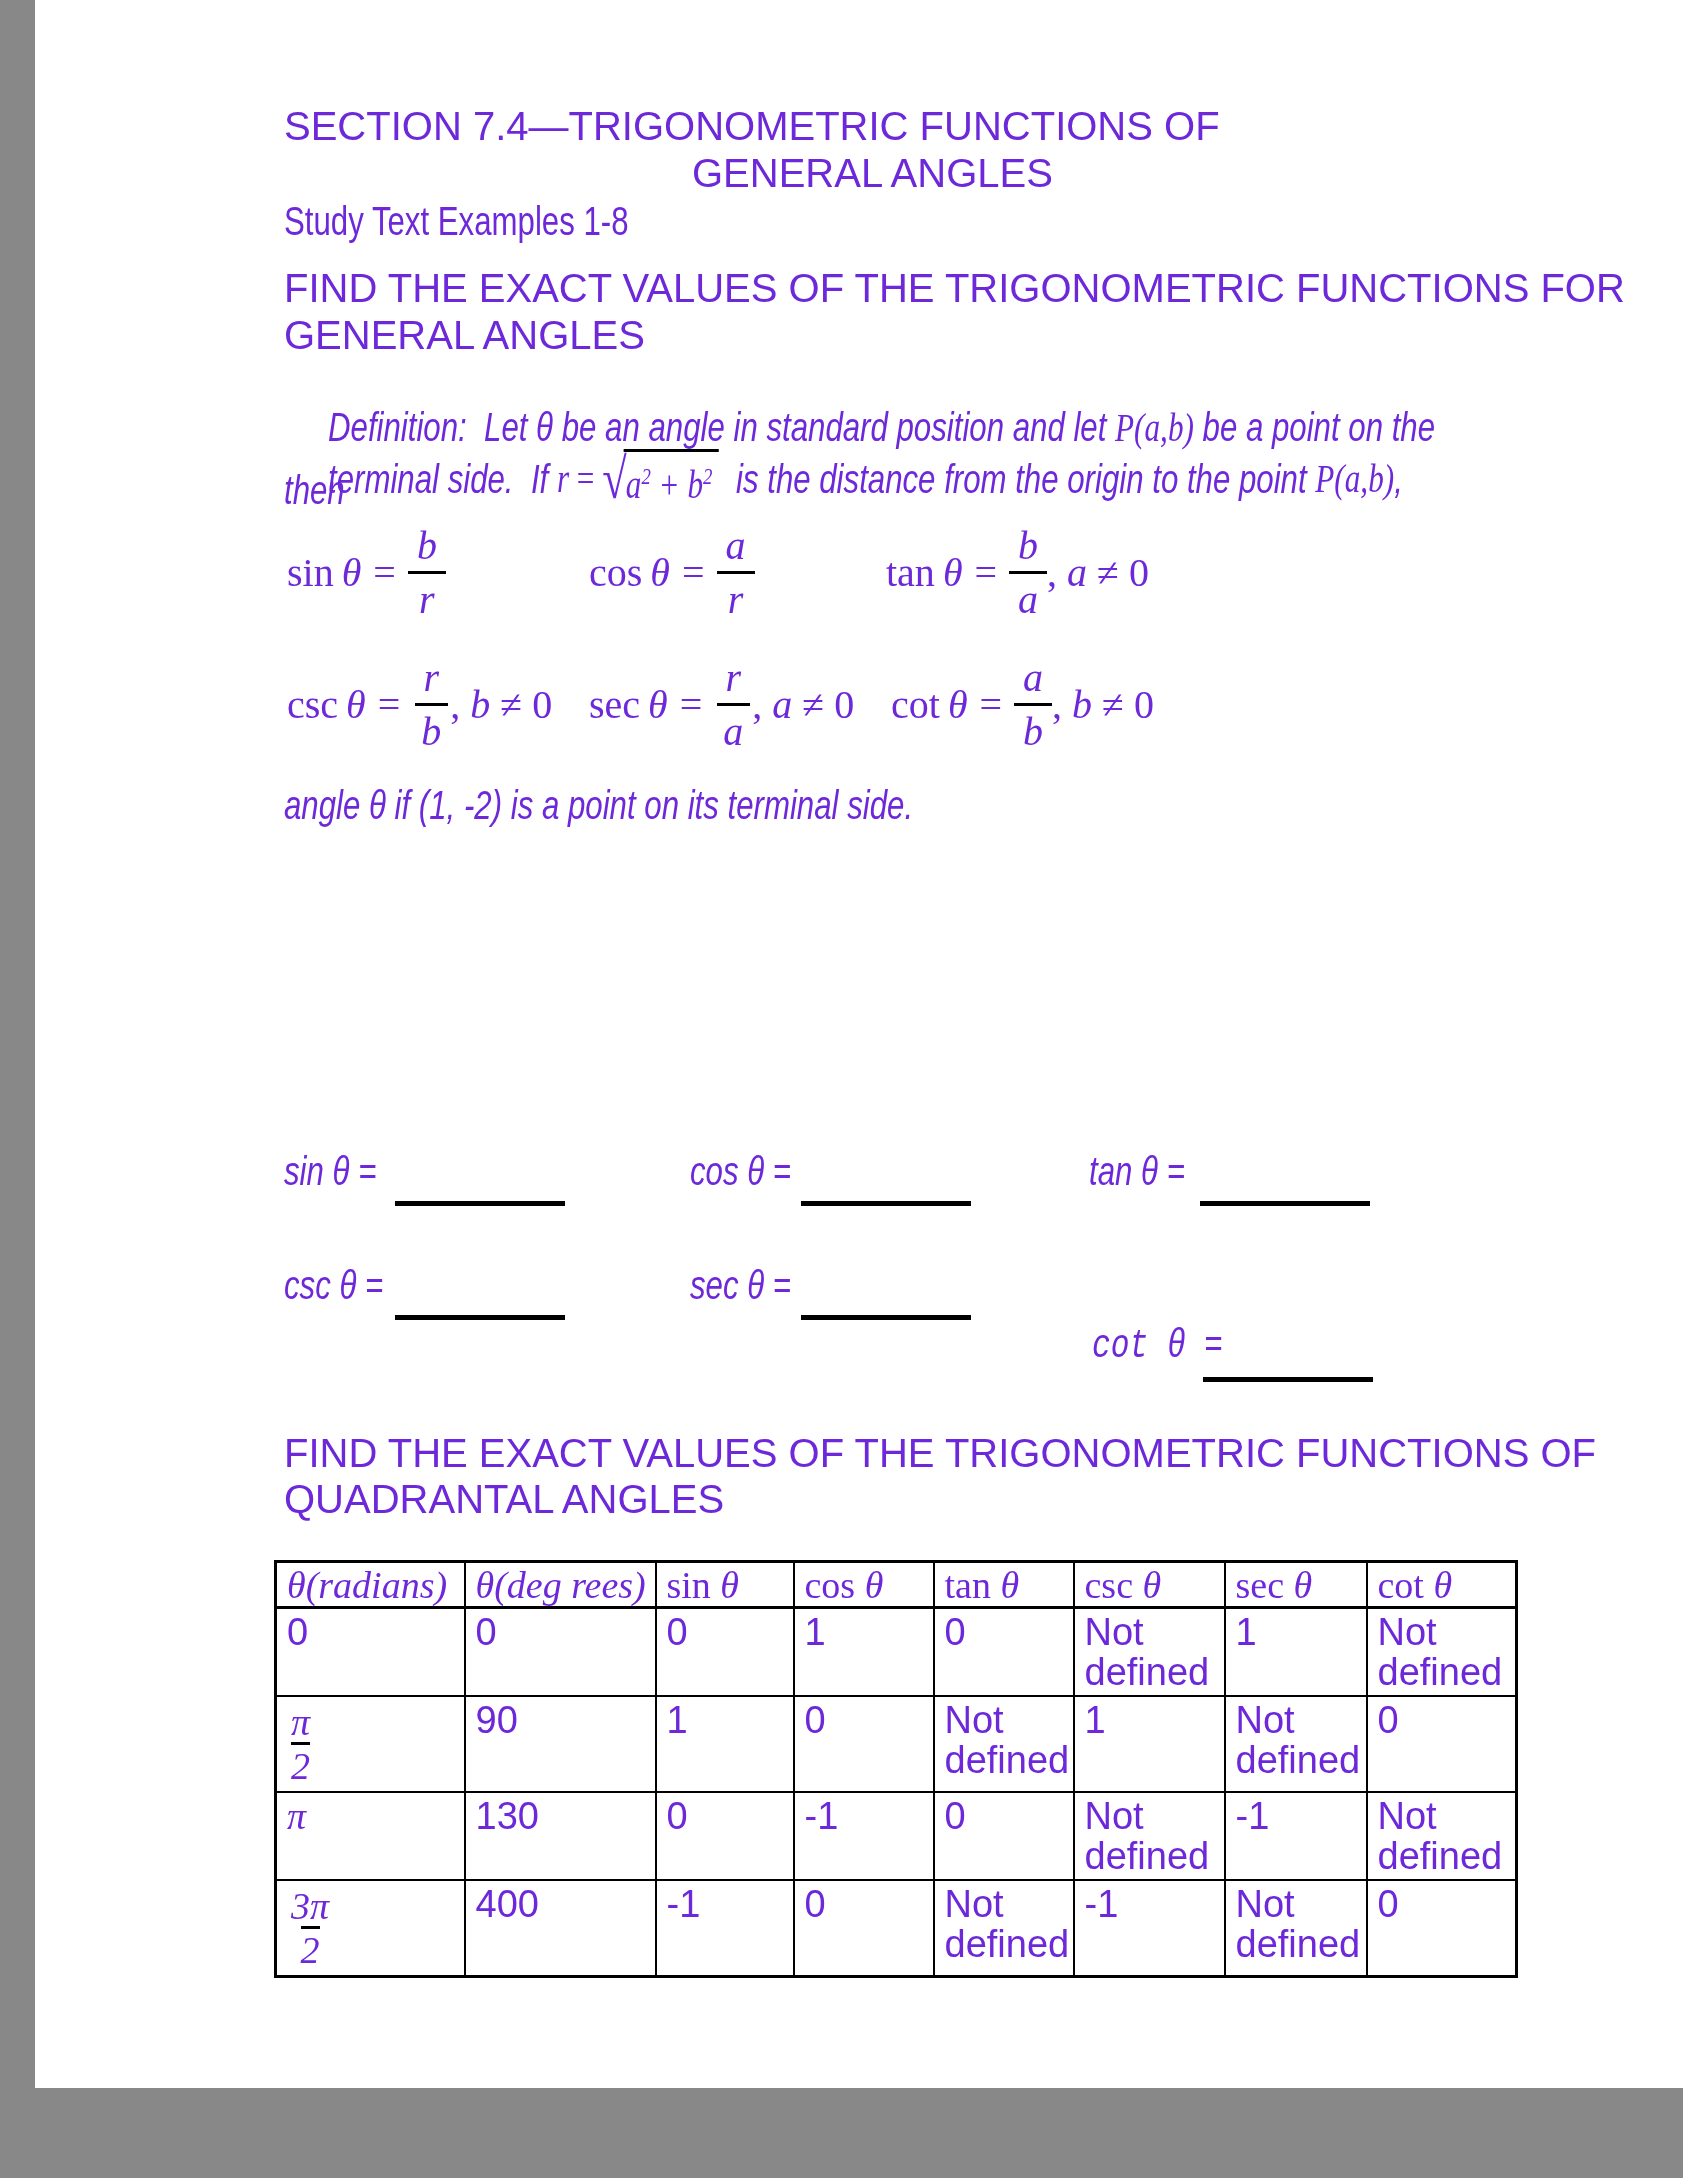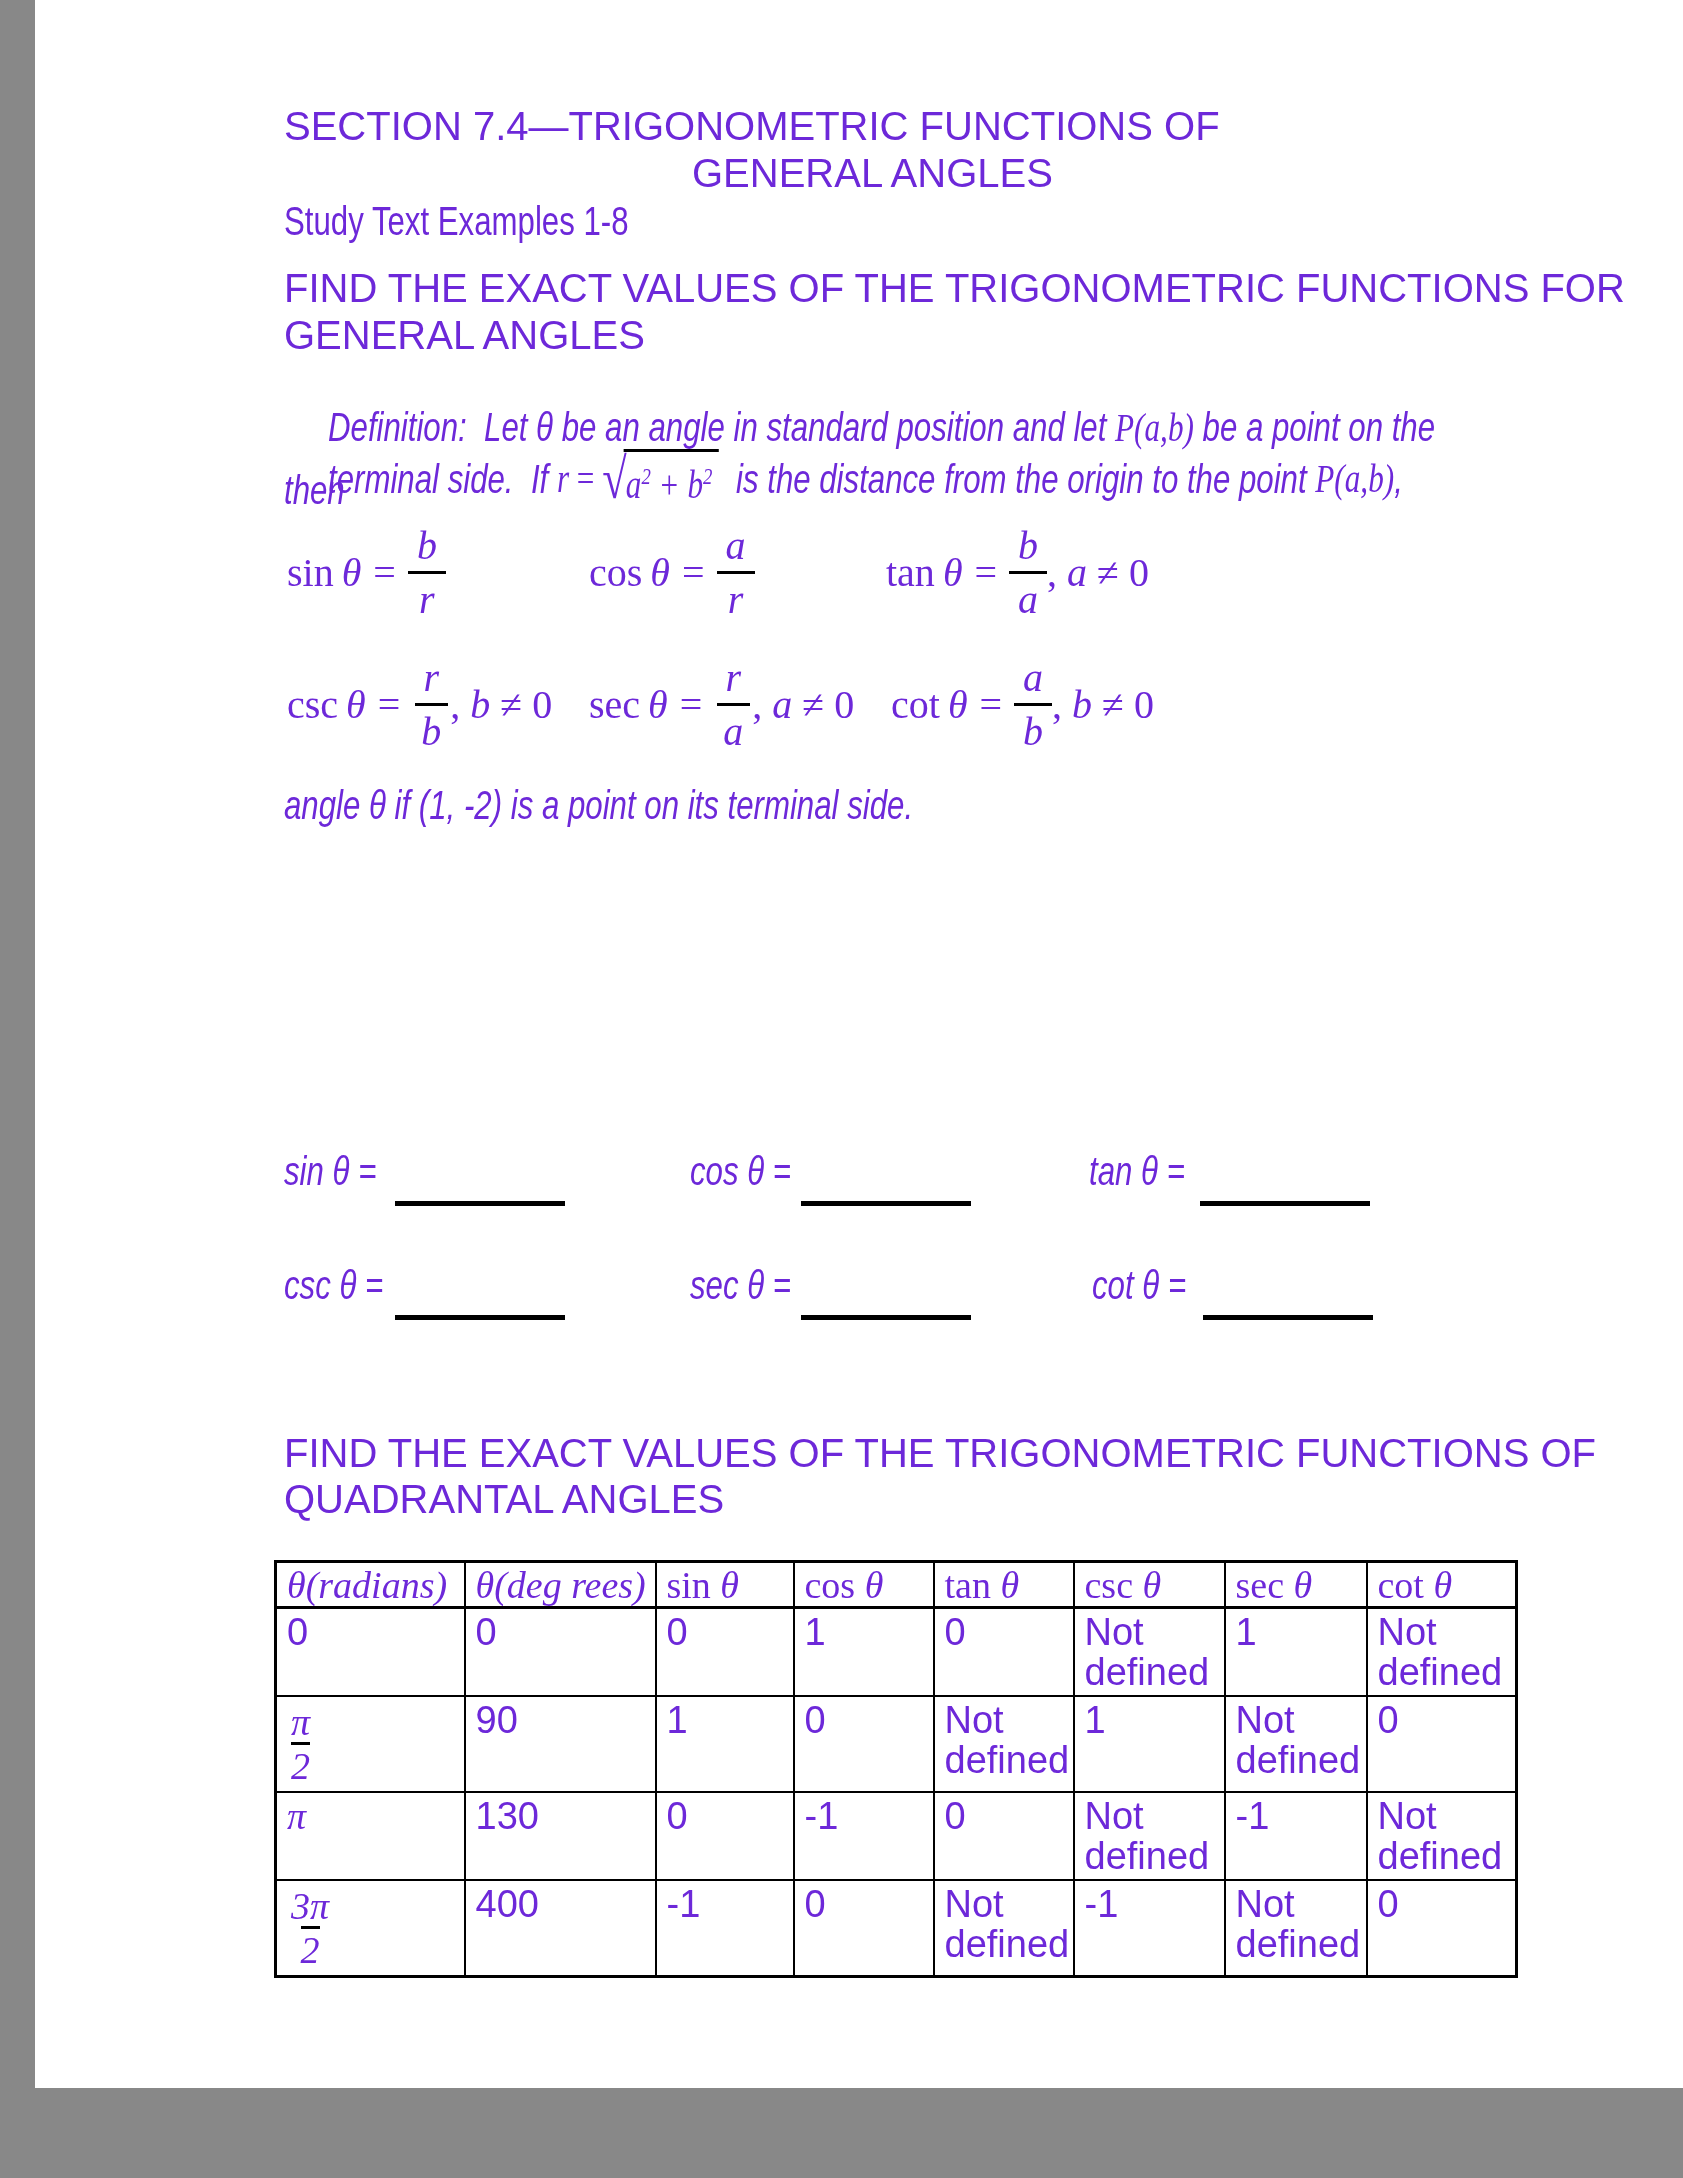--- a/index.html
+++ b/index.html
@@ -103,21 +103,21 @@
   </div>
 
   <div class="fillitem" style="left:249px;top:1262px;">
     <span class="filllabel">csc θ =</span>
       <span class="blank"></span>
   </div>
   <div class="fillitem" style="left:655px;top:1262px;">
     <span class="filllabel">sec θ =</span>
       <span class="blank"></span>
   </div>
-  <div class="fillitem" style="left:1057px;top:1262px;">
+  <div class="fillitem" style="left:1057px;top:1324px;font-family:Liberation Mono, monospace;">
     <span class="filllabel">cot θ =</span>
       <span class="blank"></span>
   </div>
 
   <div class="line" style="left:249px;top:1430px;">FIND THE EXACT VALUES OF THE TRIGONOMETRIC FUNCTIONS OF</div>
   <div class="line" style="left:249px;top:1476px;">QUADRANTAL ANGLES</div>
 
   <table class="qtable">
     <colgroup>
       <col style="width:189px">

